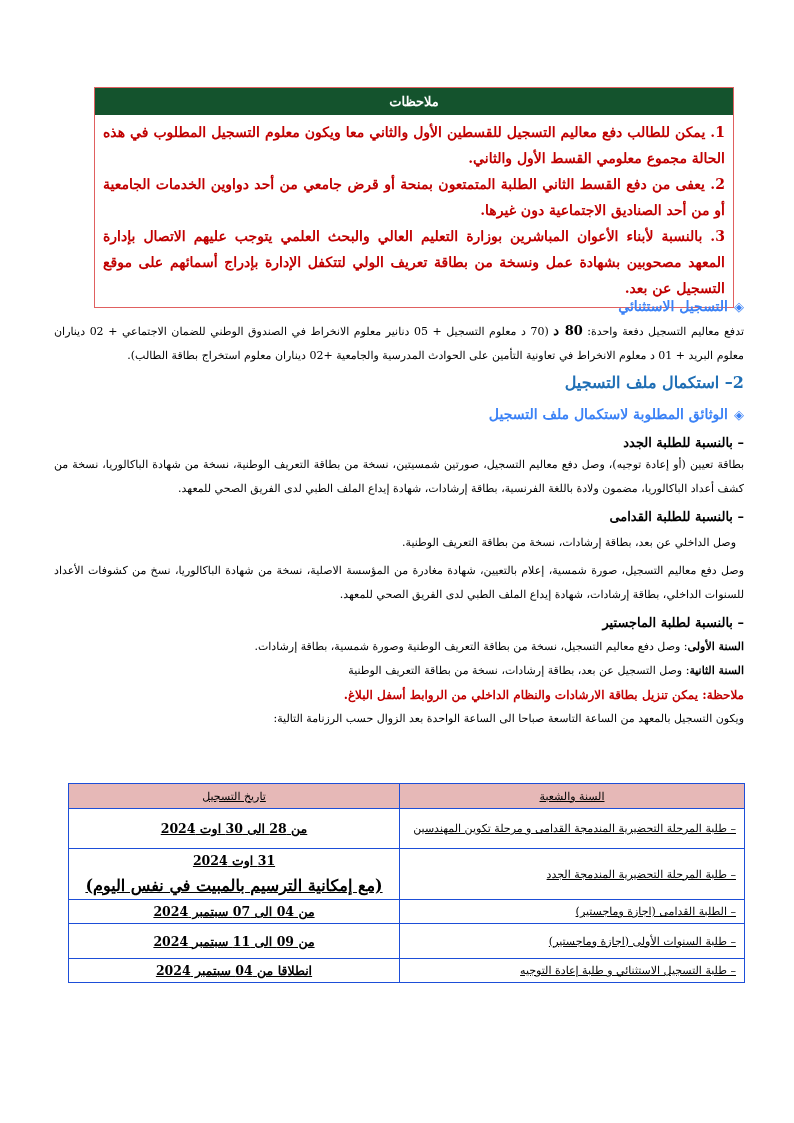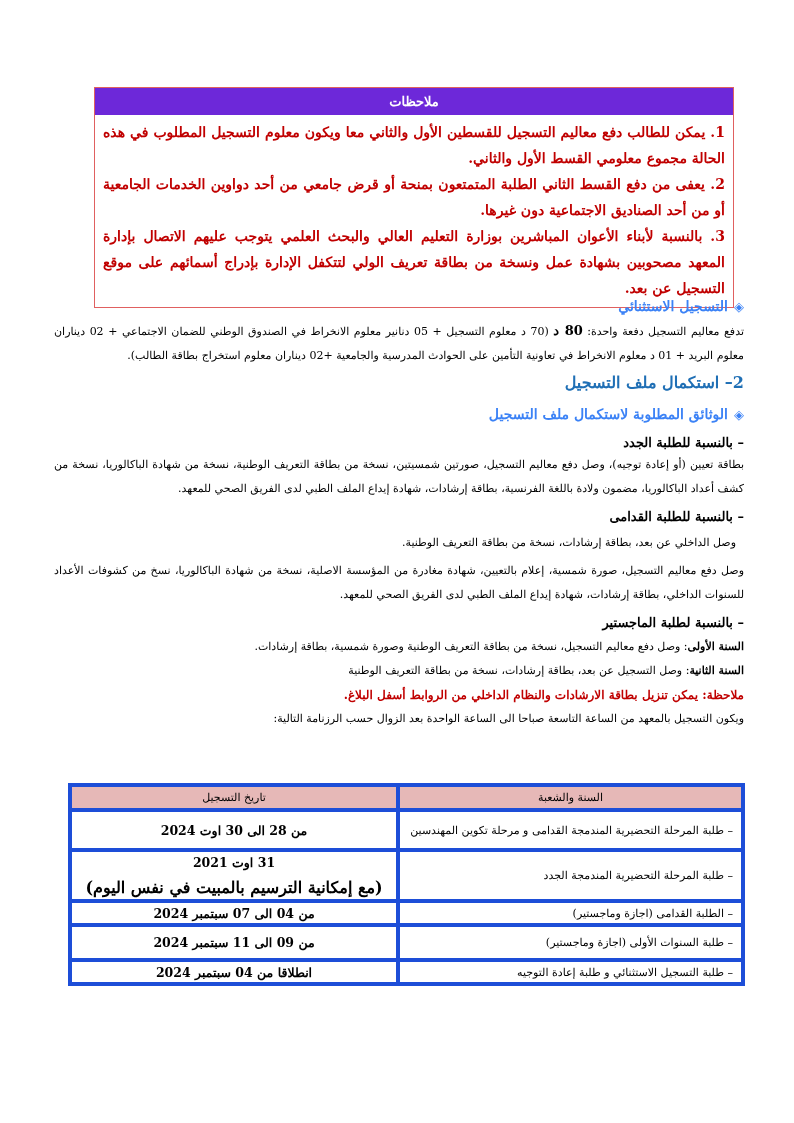--- a/index.html
+++ b/index.html
@@ -2,35 +2,35 @@
 <html><head>
 <meta charset="utf-8">
 <style>
   * { box-sizing: border-box; margin: 0; padding: 0; }
   html, body { width: 794px; height: 1123px; background: #ffffff; }
   body { font-family: "DejaVu Serif", "Liberation Serif", serif; color: #000; position: relative; overflow: hidden; }
   .page { position: absolute; left: 0; top: 0; width: 794px; height: 1123px; direction: rtl; }
 
   
   .notes { position: absolute; left: 94px; top: 87px; width: 640px; border: 1px solid #e06060; }
-  .notes-header { background: #6d28d9; color: #fff; text-align: center; font-size: 13px; font-weight: bold; height: 27px; line-height: 27px; }
+  .notes-header { background: #14532d; color: #fff; text-align: center; font-size: 13px; font-weight: bold; height: 27px; line-height: 27px; }
   .notes-body { padding: 4px 8px 6px 8px; color: #c00000; font-weight: bold; font-size: 14px; line-height: 26px; text-align: justify; }
   .notes-body p { margin: 0; }
 
   .block { position: absolute; right: 50px; width: 690px; }
   .h-diamond { color: #3b82f6; font-weight: bold; font-size: 14px; line-height: 20px; }
   .h-diamond .dia { display: inline-block; margin-left: 6px; font-size: 13px; }
   .para { font-size: 11px; line-height: 24px; text-align: justify; }
   .h-blue { color: #1f6fb5; font-weight: bold; font-size: 16px; line-height: 22px; }
   .h-sub { font-weight: bold; font-size: 13px; line-height: 20px; }
   .red-note { color: #c00000; font-weight: bold; font-size: 12px; }
   b.num { font-weight: bold; font-size: 13px; }
 
   table.sched { position: absolute; left: 68px; top: 783px; width: 677px; border-collapse: collapse; direction: rtl; }
-  table.sched th, table.sched td { border: 4px solid #1d4ed8; font-size: 11px; }
+  table.sched th, table.sched td { border: 1px solid #1d4ed8; font-size: 11px; text-decoration: underline; }
   table.sched th { background: #e6b8b7; font-weight: normal; height: 25px; text-align: center; }
   table.sched td.cat { text-align: right; padding-right: 8px; width: 345px; }
   table.sched td.date { text-align: center; font-weight: bold; font-size: 12.5px; }
   .date-sub { display: block; font-size: 16px; font-weight: bold; margin-top: 8px; }
 </style>
 </head>
 <body>
 
 <div class="page">
 
@@ -85,21 +85,21 @@
       </tr>
     </thead>
     <tbody>
       <tr style="height:40px;">
         <td class="cat">– طلبة المرحلة التحضيرية المندمجة القدامى و مرحلة تكوين المهندسين</td>
         <td class="date">من 28 الى 30 اوت 2024</td>
       </tr>
       <tr style="height:51px;">
         <td class="cat">– طلبة المرحلة التحضيرية المندمجة الجدد</td>
         <td class="date">
-          <span>31 اوت 2021</span>
+          <span>31 اوت 2024</span>
           <span class="date-sub">(مع إمكانية الترسيم بالمبيت في نفس اليوم)</span>
         </td>
       </tr>
       <tr style="height:24px;">
         <td class="cat">– الطلبة القدامى (اجازة وماجستير)</td>
         <td class="date">من 04 الى 07 سبتمبر 2024</td>
       </tr>
       <tr style="height:35px;">
         <td class="cat">– طلبة السنوات الأولى (اجازة وماجستير)</td>
         <td class="date">من 09 الى 11 سبتمبر 2024</td>

